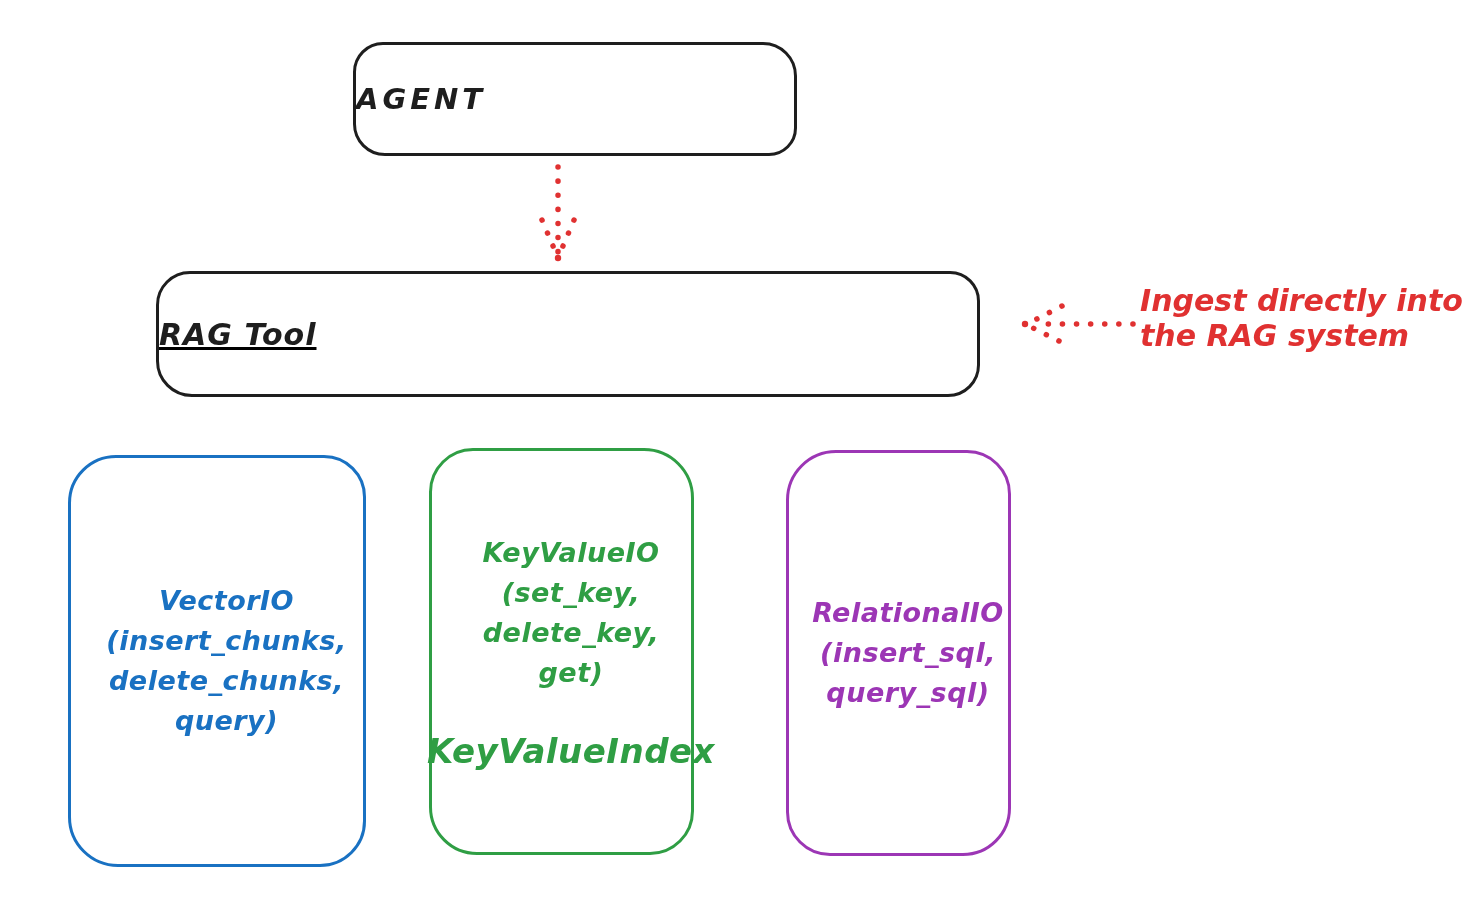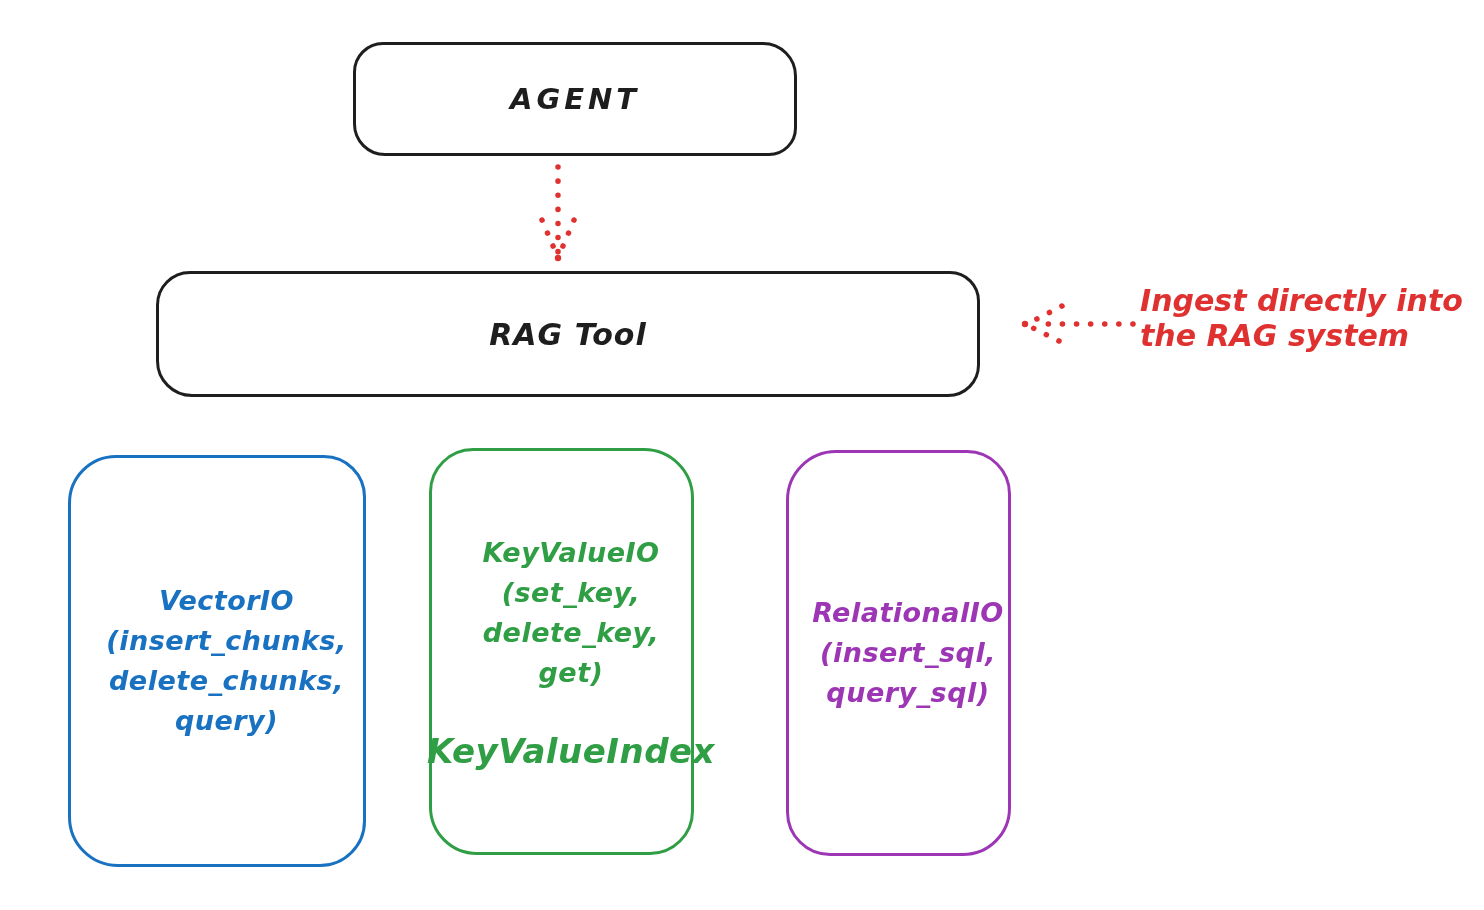--- a/index.html
+++ b/index.html
@@ -16,32 +16,32 @@
     font-family: "DejaVu Sans", sans-serif;
   }
   
   .sketch-box {
     position: absolute;
     box-sizing: border-box;
     background: #ffffff;
     border: 3.5px solid #1e1e1e;
     display: flex;
     align-items: center;
-    justify-content: center;
     text-align: center;
   }
   .agent-box {
     left: 353px; top: 42px;
     width: 444px; height: 114px;
     border-radius: 30px 34px 28px 32px;
   }
   .rag-box {
     left: 156px; top: 271px;
     width: 824px; height: 126px;
     border-radius: 34px 30px 32px 36px;
+    text-decoration: underline;
   }
   .box-label {
     color: #1e1e1e;
     font-size: 30px;
     font-weight: 700;
     font-style: italic;
     letter-spacing: 1px;
   }
   .agent-label { letter-spacing: 4px; font-size: 29px; }
 

